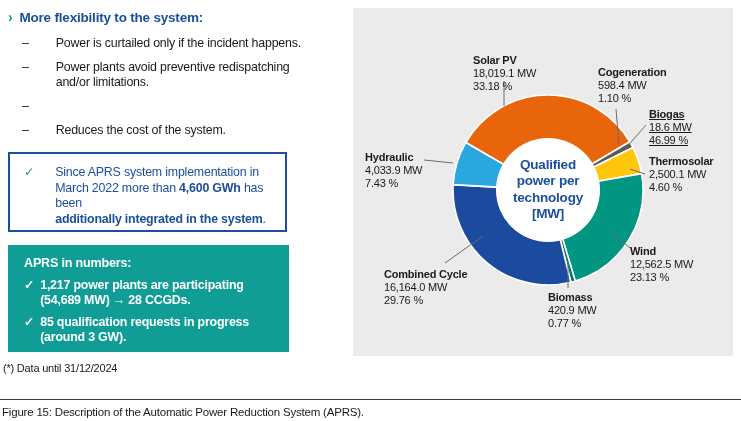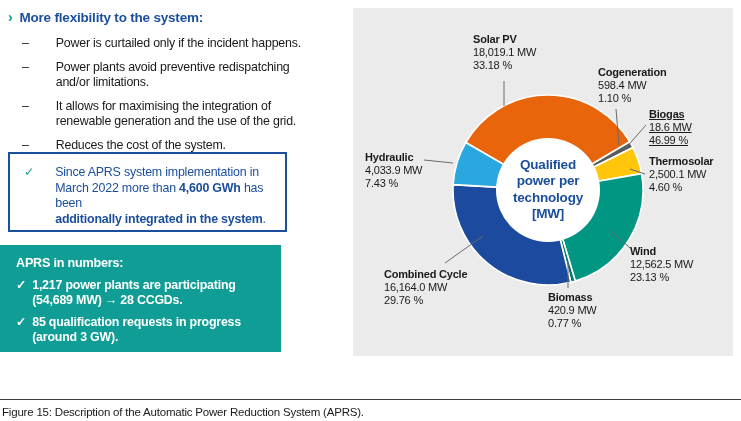--- a/index.html
+++ b/index.html
@@ -18,21 +18,21 @@
 
   
   .note-box { position:absolute; left:8px; top:152px; width:279px; height:80px;
               border:2px solid #1B4E9B; background:#ffffff; padding:11px 10px 8px 14px; }
   .note-line { display:flex; gap:7px; font-size:12.4px; line-height:15.5px; color:#1B4E9B; }
   .note-line .check { color:#0F9D95; flex:0 0 auto; }
   .note-text { width:234px;margin-left:14px; }
   .note-text b { white-space:nowrap; }
 
   
-  .aprs-box { position:absolute; left:0; top:245px; width:281px; height:107px;
+  .aprs-box { position:absolute; left:8px; top:245px; width:281px; height:107px;
               background:#0F9D95; color:#ffffff; padding:11px 12px 19px 16px; }
   .aprs-title { font-weight:bold; font-size:12.6px; margin-bottom:8px; }
   .aprs-item { display:flex; gap:6px; font-size:12.4px; font-weight:bold; line-height:15px; margin-bottom:7px; }
   .aprs-item .check { flex:0 0 auto; }
   .aprs-item .itxt { width:218px; }
 
   
   .footnote { position:absolute; left:3px; top:362px; font-size:11px; color:#1a1a1a; }
   .caption-rule { position:absolute; left:0; top:399px; width:741px; height:1px; background:#3c3c3c; }
   .figure-caption { position:absolute; left:2px; top:406px; font-size:11.5px; color:#1a1a1a; }
@@ -60,21 +60,20 @@
         <div class="bullet">
           <span class="dash">–</span>
           <span class="btxt">Power is curtailed only if the incident happens.</span>
         </div>
         <div class="bullet">
           <span class="dash">–</span>
           <span class="btxt">Power plants avoid preventive redispatching and/or limitations.</span>
         </div>
         <div class="bullet">
           <span class="dash">–</span>
-          <span class="btxt">It allows for maximising the integration of renewable generation and the use of the grid.</span>
         </div>
         <div class="bullet">
           <span class="dash">–</span>
           <span class="btxt">Reduces the cost of the system.</span>
         </div>
       </div>
   </div>
 
   <div class="note-box">
     <div class="note-line">
@@ -90,20 +89,21 @@
           <span class="check">✓</span>
           <span class="itxt">1,217 power plants are participating (54,689 MW) → 28 CCGDs.</span>
         </div>
         <div class="aprs-item">
           <span class="check">✓</span>
           <span class="itxt">85 qualification requests in progress (around 3 GW).</span>
         </div>
       </div>
   </div>
 
+  <div class="footnote">(*) Data until 31/12/2024</div>
   <div class="caption-rule"></div>
   <div class="figure-caption">Figure 15: Description of the Automatic Power Reduction System (APRS).</div>
 
   <div class="chart-panel">
     <svg id="donut-svg" width="380" height="348" viewBox="0 0 380 348">
         <path d="M 195 182 L 112.73 134.50 A 95 95 0 0 1 276.82 133.73 Z" fill="#E8650C" stroke="#ffffff" stroke-width="1.6" stroke-linejoin="round"></path>
         <path d="M 195 182 L 276.82 133.73 A 95 95 0 0 1 279.96 139.49 Z" fill="#58595B" stroke="#ffffff" stroke-width="1.6" stroke-linejoin="round"></path>
         <path d="M 195 182 L 279.96 139.49 A 95 95 0 0 1 280.01 139.60 Z" fill="#9BCB3C" stroke="#ffffff" stroke-width="1.6" stroke-linejoin="round"></path>
         <path d="M 195 182 L 280.01 139.60 A 95 95 0 0 1 288.57 165.59 Z" fill="#FFC60B" stroke="#ffffff" stroke-width="1.6" stroke-linejoin="round"></path>
         <path d="M 195 182 L 288.57 165.59 A 95 95 0 0 1 222.25 273.01 Z" fill="#009682" stroke="#ffffff" stroke-width="1.6" stroke-linejoin="round"></path>
@@ -118,21 +118,21 @@
         <line x1="215" y1="254" x2="215" y2="280" stroke="#6b6b6b" stroke-width="1"></line>
         <line x1="92" y1="255" x2="130" y2="228" stroke="#6b6b6b" stroke-width="1"></line>
         <line x1="71" y1="152" x2="100" y2="155" stroke="#6b6b6b" stroke-width="1"></line>
         <circle cx="195" cy="182" r="52" fill="#ffffff"></circle>
       </svg>
     <div class="center-label">Qualified
 power per
 technology
 [MW]</div>
     <div id="chart-labels">
-        <div class="chart-label" style="left: 120px; top: 25px;">
+        <div class="chart-label" style="left: 120px; top: 46px;">
           <div class="lname">Solar PV</div>
           <div>18,019.1 MW</div>
           <div>33.18 %</div>
         </div>
         <div class="chart-label" style="left: 245px; top: 58px;">
           <div class="lname">Cogeneration</div>
           <div>598.4 MW</div>
           <div>1.10 %</div>
         </div>
         <div class="chart-label" style="left: 296px; top: 100px; text-decoration: underline;">

